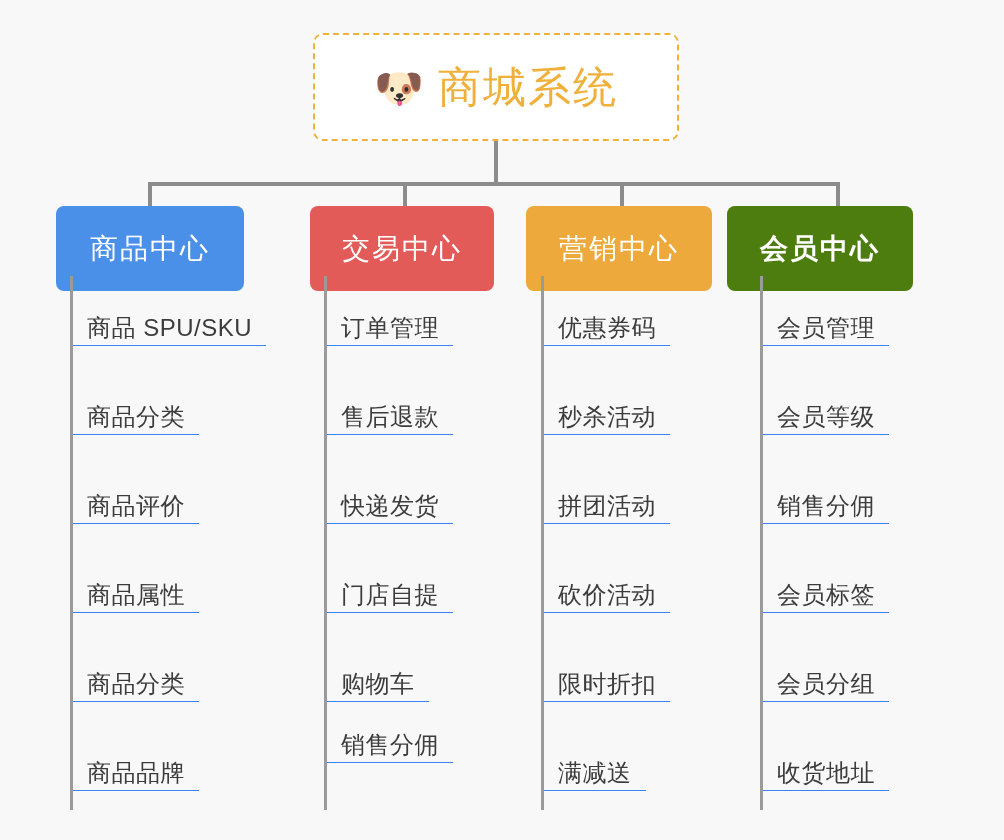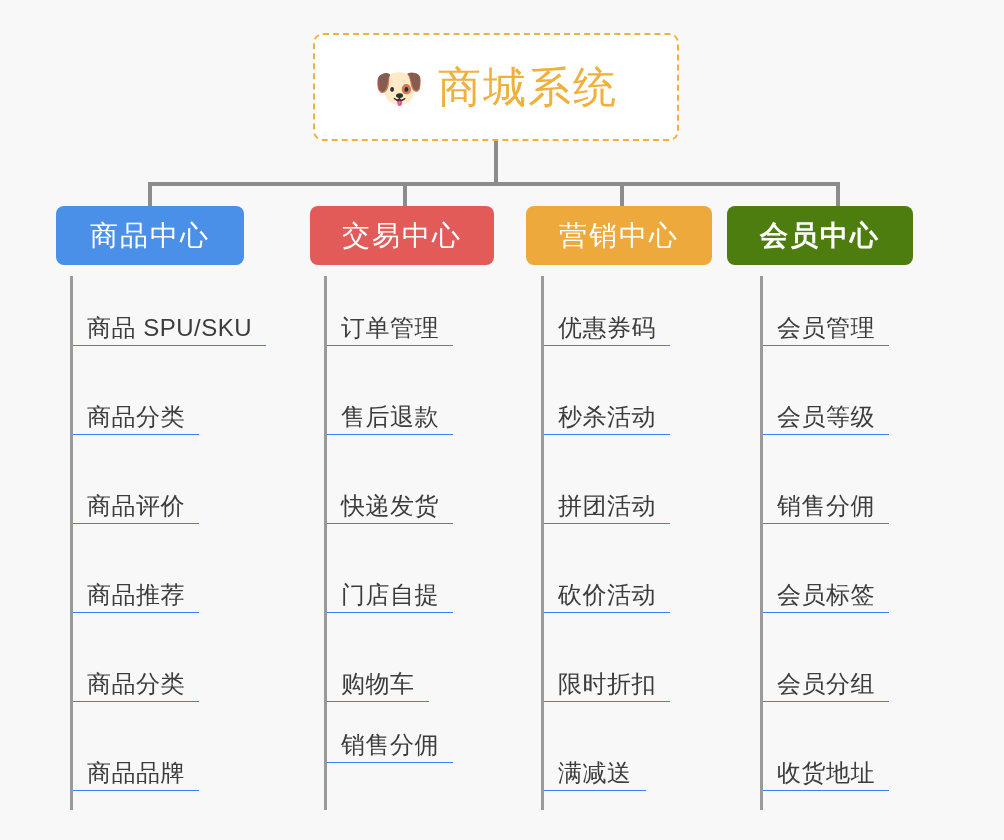--- a/index.html
+++ b/index.html
@@ -57,21 +57,21 @@
   .edge {
     position: absolute;
     background: #8c8c8c;
   }
   .edge-v { width: 4px; }
   .edge-h { height: 4px; }
 
   
   .cat-box {
     position: absolute;
-    height: 59px;
+    height: 85px;
     border-radius: 8px;
     box-sizing: border-box;
     display: flex;
     align-items: center;
     justify-content: center;
   }
   .cat-label {
     color: #ffffff;
     font-size: 28px;
     letter-spacing: 2px;
@@ -147,21 +147,21 @@
     <div class="leaf" style="top:26px;">
       <span class="leaf-label">商品 SPU/SKU</span>
     </div>
     <div class="leaf" style="top:115px;">
       <span class="leaf-label">商品分类</span>
     </div>
     <div class="leaf" style="top:204px;">
       <span class="leaf-label">商品评价</span>
     </div>
     <div class="leaf" style="top:293px;">
-      <span class="leaf-label">商品推荐</span>
+      <span class="leaf-label">商品属性</span>
     </div>
     <div class="leaf" style="top:382px;">
       <span class="leaf-label">商品分类</span>
     </div>
     <div class="leaf" style="top:471px;">
       <span class="leaf-label">商品品牌</span>
     </div>
   </div>
 
   <div class="branch" style="left:324px;">

